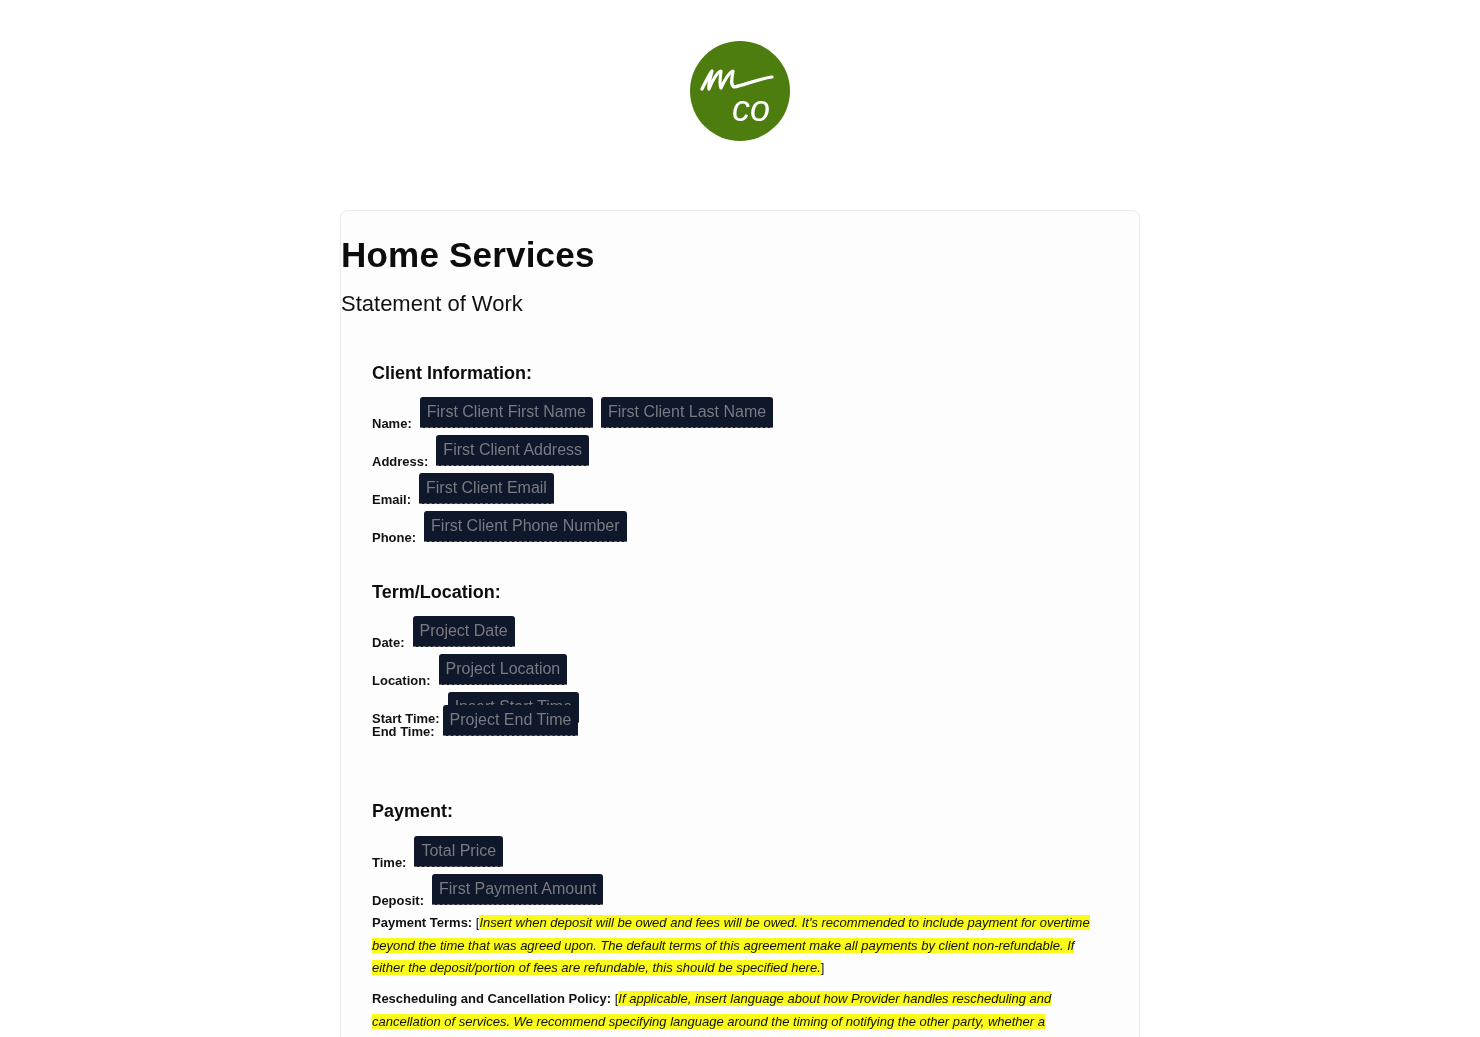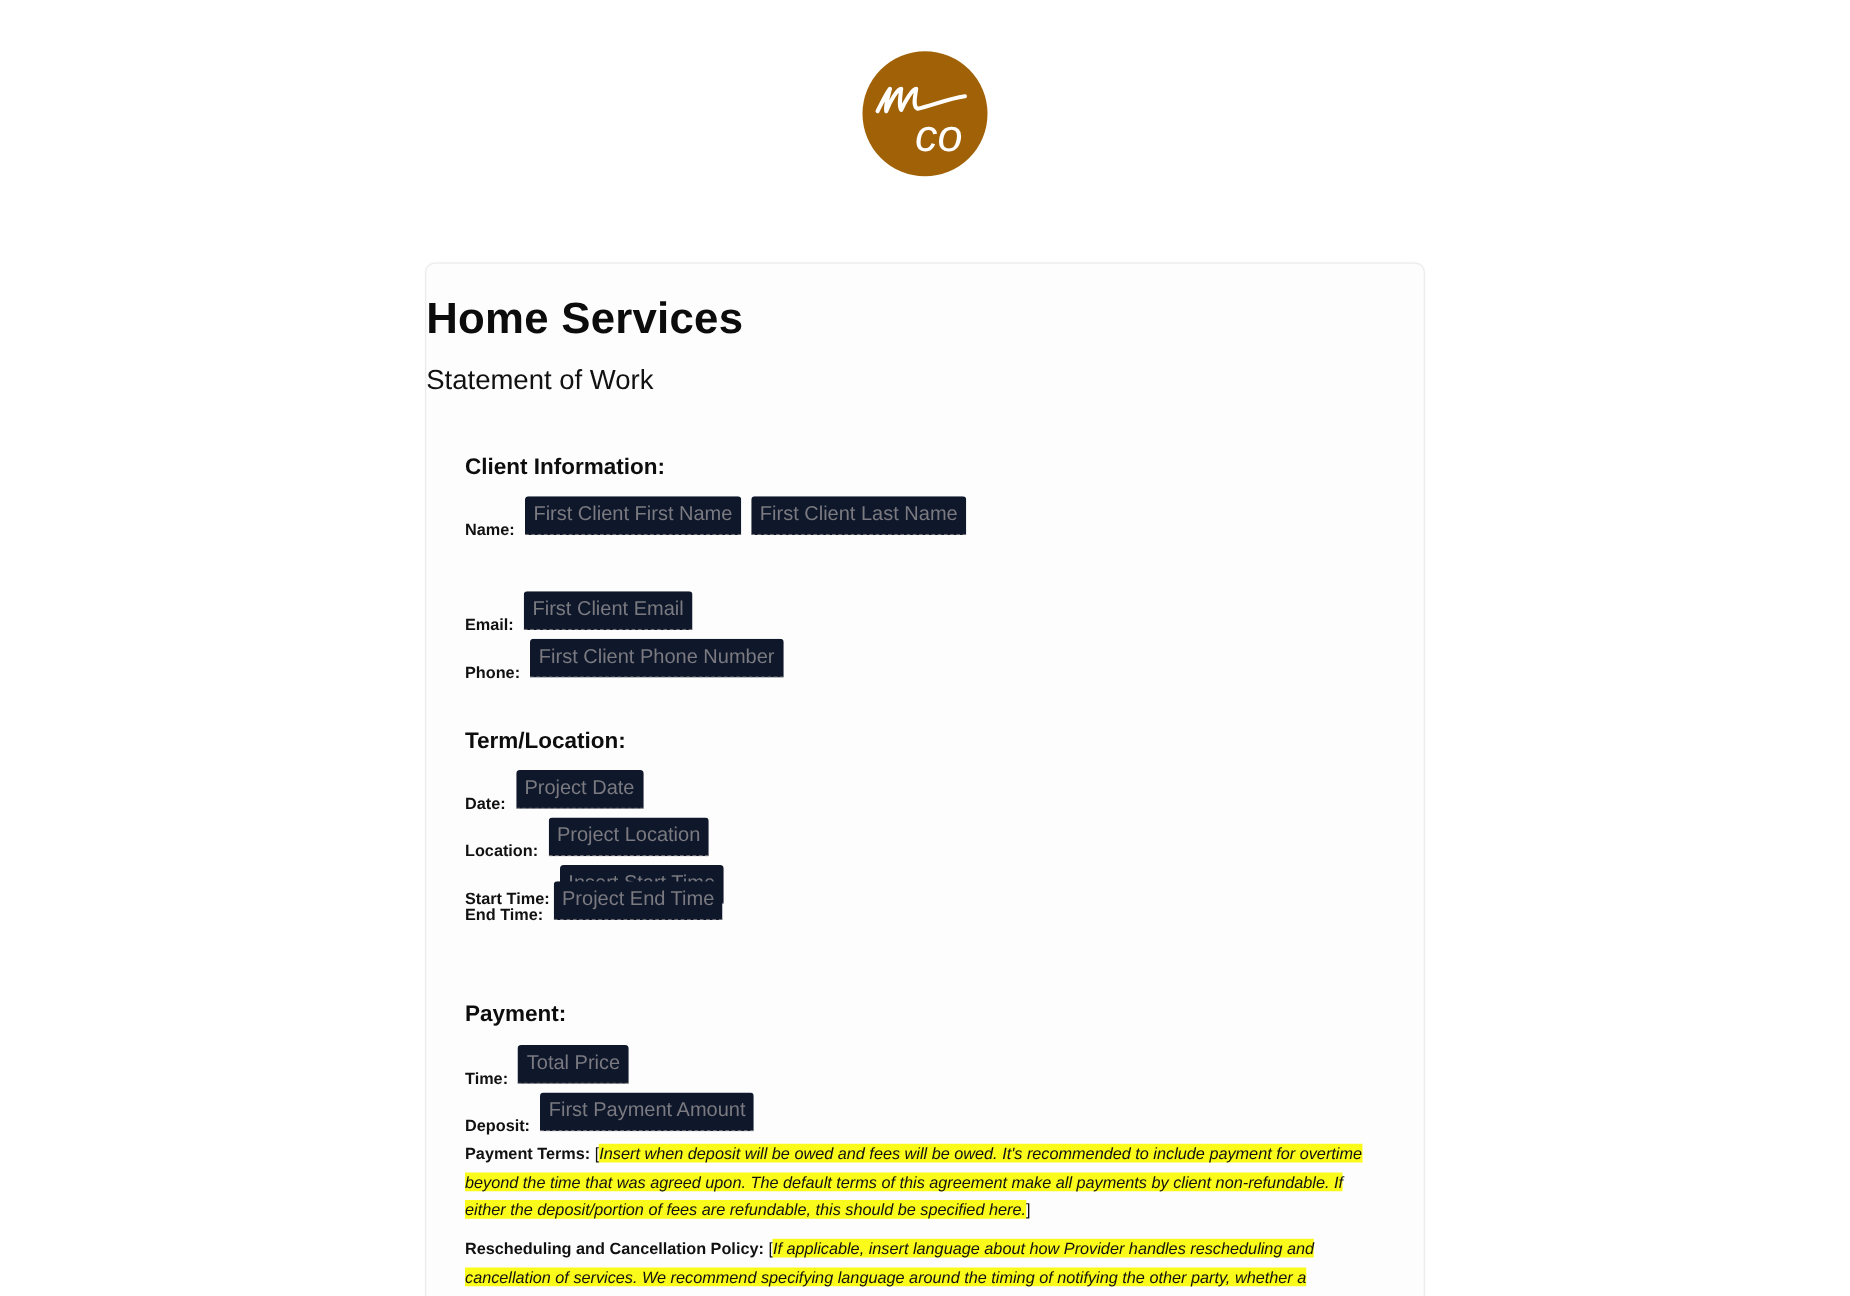--- a/index.html
+++ b/index.html
@@ -5,21 +5,21 @@
   html, body { margin: 0; padding: 0; }
   body {
     width: 1480px; height: 1037px; overflow: hidden;
     background: #ffffff;
     font-family: "Liberation Sans", sans-serif;
     color: #111;
   }
   .logo-wrap { position: absolute; left: 690px; top: 41px; width: 100px; height: 100px; }
   .logo {
     width: 100px; height: 100px; border-radius: 50%;
-    background: #a16207; position: relative; overflow: hidden;
+    background: #4d7c0f; position: relative; overflow: hidden;
   }
   .logo svg { position: absolute; left: 0; top: 0; }
   .card {
     position: absolute; left: 340px; top: 210px; width: 798px; height: 900px;
     border: 1px solid #ececef; border-radius: 8px; background: #fdfdfe;
     box-shadow: 0 0 2px rgba(0,0,0,0.03);
   }
   .title {
     position: absolute; left: 0; right: 0; top: 24px; 
     font-size: 35px; font-weight: bold; letter-spacing: 0.2px; color: #0c0c0c;
@@ -59,20 +59,24 @@
 <div class="card">
   <div class="title">Home Services</div>
   <div class="subtitle">Statement of Work</div>
 
   <div class="section-title" style="top:152px">Client Information:</div>
   <div class="row" style="top:185px">
     <span class="label">Name:</span>
     <span class="field">First Client First Name</span>
     <span class="field">First Client Last Name</span>
   </div>
+  <div class="row" style="top:223px">
+    <span class="label">Address:</span>
+    <span class="field">First Client Address</span>
+  </div>
   <div class="row" style="top:261px">
     <span class="label">Email:</span>
     <span class="field">First Client Email</span>
   </div>
   <div class="row" style="top:299px">
     <span class="label">Phone:</span>
     <span class="field">First Client Phone Number</span>
   </div>
 
   <div class="section-title" style="top:371px">Term/Location:</div>

